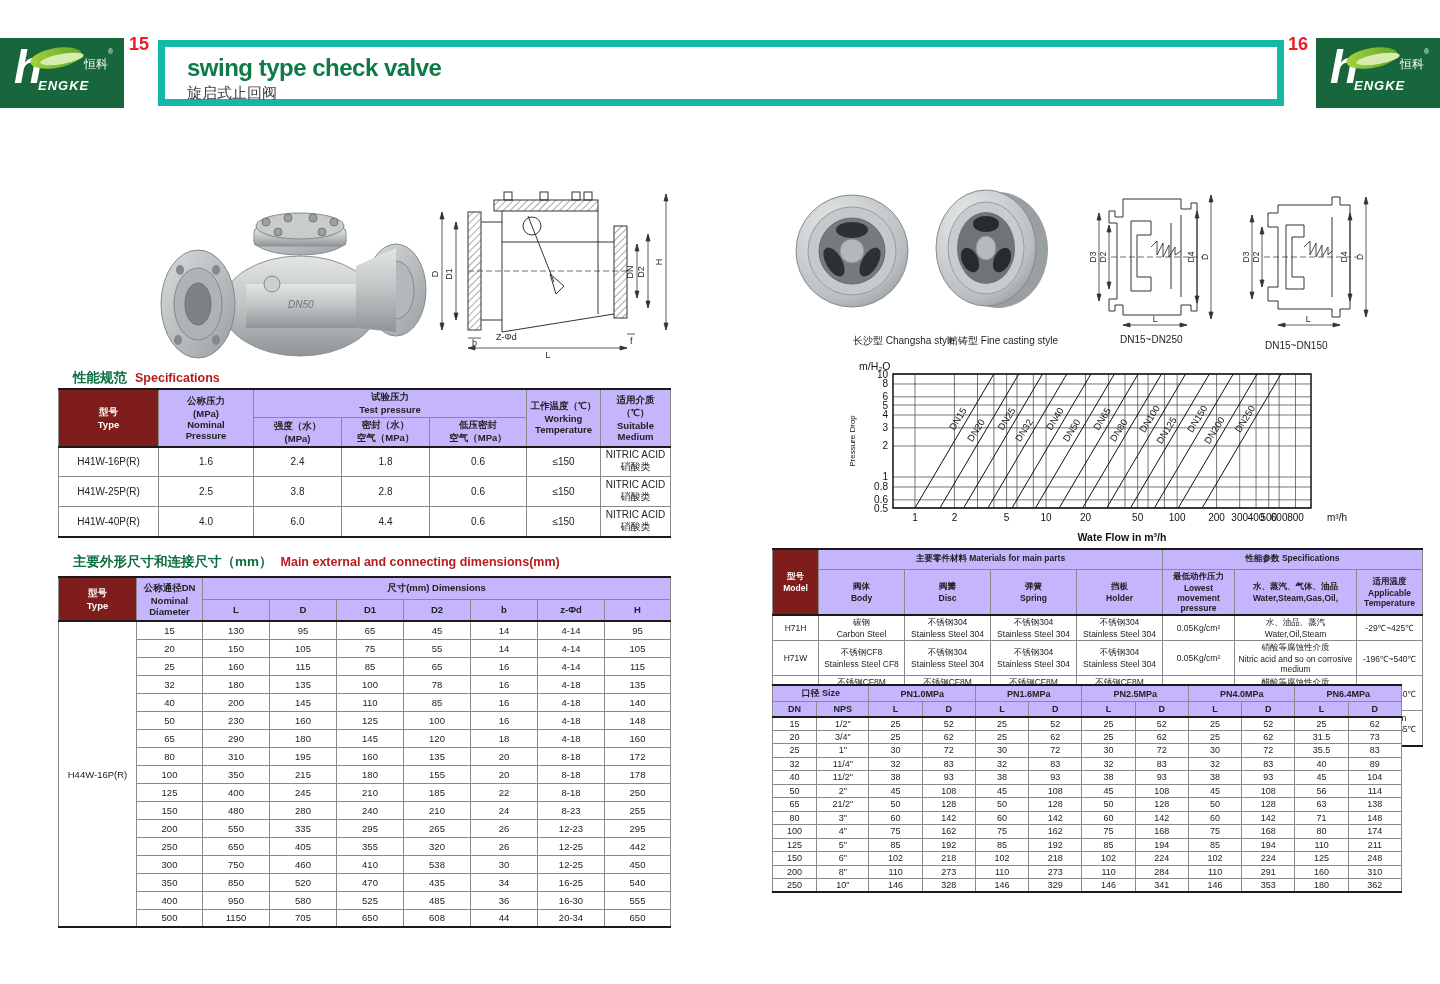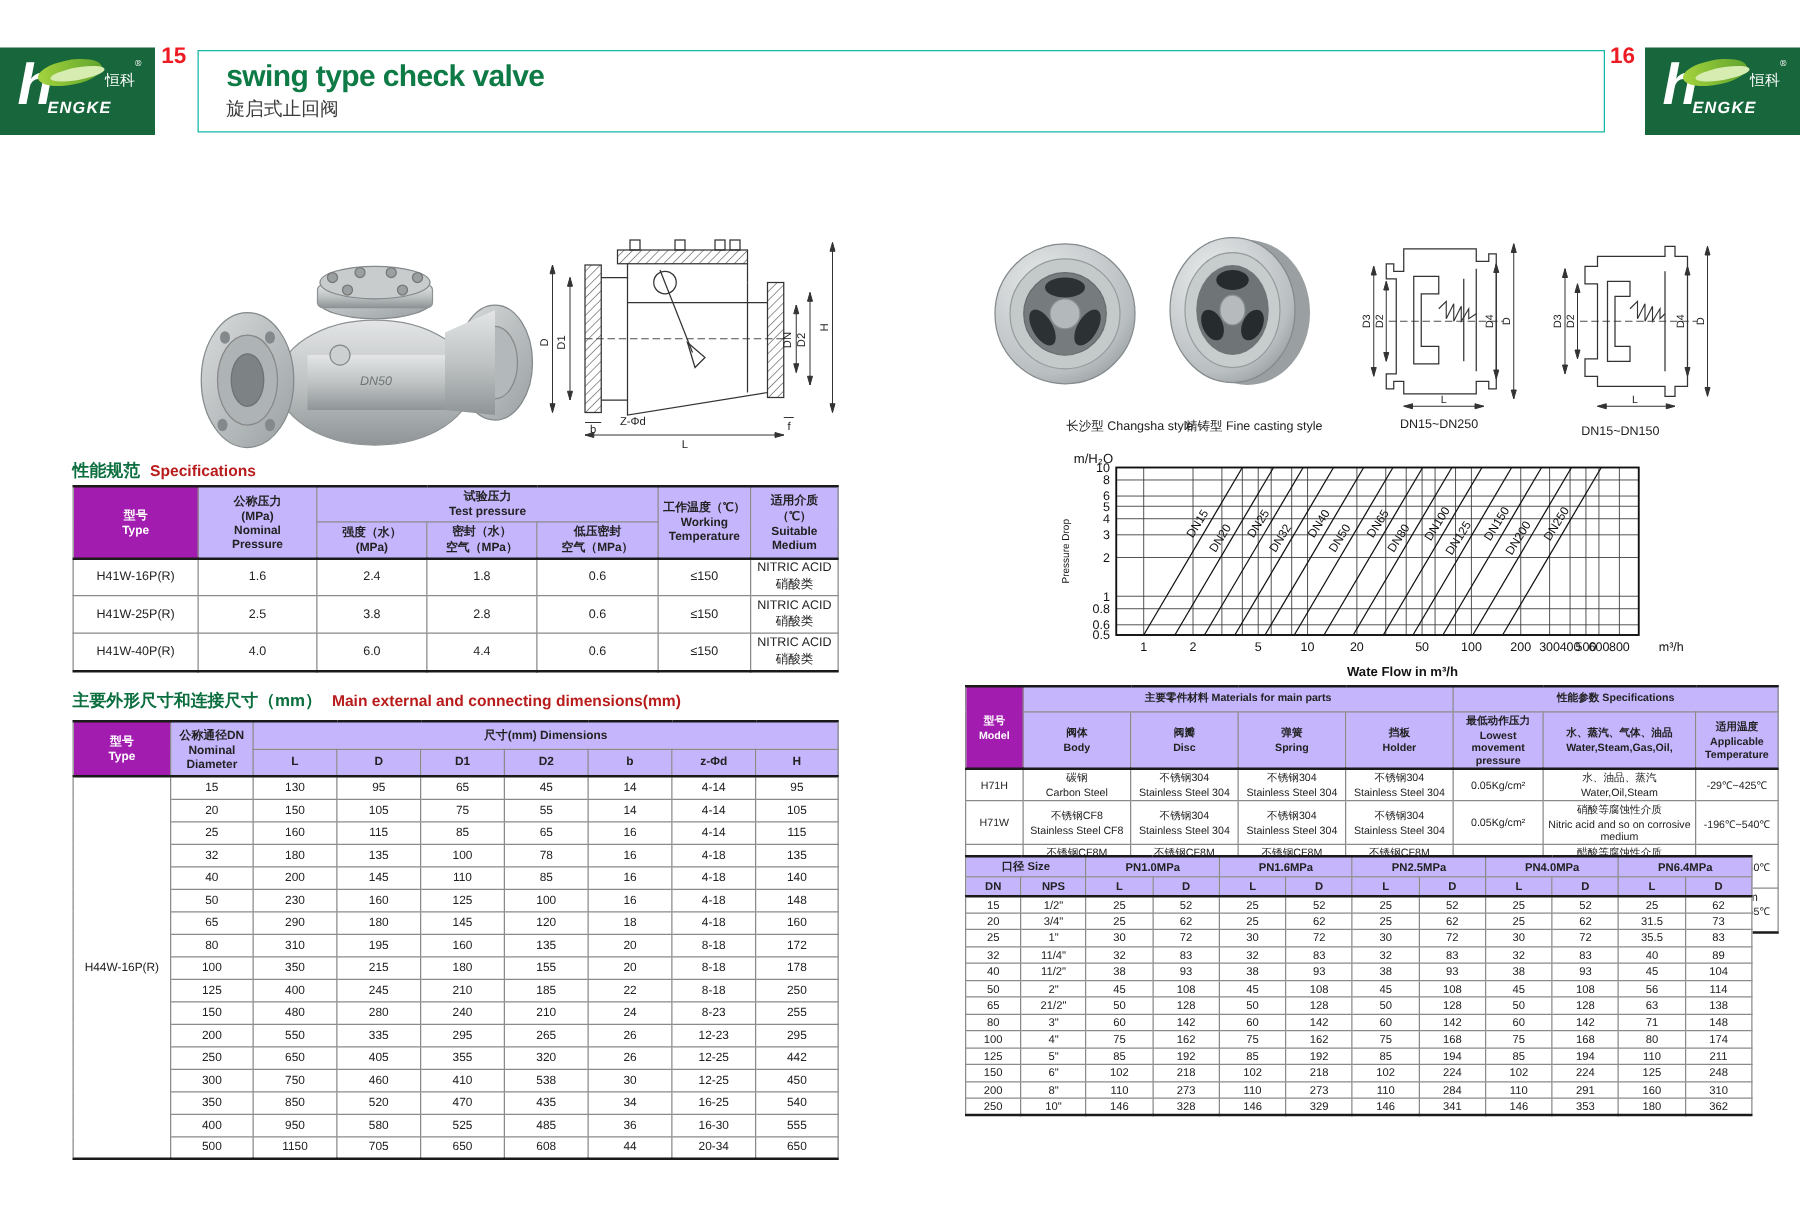--- a/index.html
+++ b/index.html
@@ -11,39 +11,39 @@
   .logo-inner { position:relative; width:100%; height:100%; }
   .logo-h { position:absolute; left:14px; top:2px; font-size:46px; font-weight:bold; font-style:italic; color:#fff; }
   .logo-rest { position:absolute; left:38px; top:40px; font-size:13px; font-weight:bold; font-style:italic; color:#fff; letter-spacing:1px; }
   .logo-leaf { position:absolute; left:30px; top:10px; width:52px; height:20px; background:linear-gradient(100deg,#a6d43e,#5fa32c); border-radius:50% 60% 50% 60%; transform:rotate(-12deg); }
   .logo-leaf2 { position:absolute; left:40px; top:16px; width:44px; height:10px; background:#d7ecb0; border-radius:50%; transform:rotate(-10deg); }
   .logo-cn { position:absolute; left:84px; top:18px; font-size:12px; color:#fff; }
   .logo-reg { position:absolute; left:108px; top:10px; font-size:7px; color:#fff; }
   .pagenum { position:absolute; top:34px; font-size:18px; font-weight:bold; color:#ed1c24; }
   #pagenum-left { left:129px; }
   #pagenum-right { left:1288px; }
-  .title-box { position:absolute; left:158px; top:40px; width:1126px; height:66px; border:1px solid #14b8a6; background:#fff; }
+  .title-box { position:absolute; left:158px; top:40px; width:1126px; height:66px; border:7px solid #14b8a6; background:#fff; }
   .title-group { position:absolute; top:7px; }
   .title-main { font-size:24px; font-weight:bold; color:#0e7a45; letter-spacing:-0.5px; }
   .title-sub { font-size:15px; color:#3c3c3c; margin-top:2px; }
   #title-left { left:22px; }
   #title-right { left:607px; }
 
   
   .sec-heading { position:absolute; font-weight:bold; white-space:nowrap; }
-  .sec-cn { font-size:13.5px; color:#0a6e3e; }
+  .sec-cn { font-size:13.5px; color:#0a6e3e;margin-left:15px; }
   .sec-en { font-size:12.5px; color:#b91c1c; margin-left:8px;text-align:right; }
   .unit-label { position:absolute; font-size:9.5px; color:#222; }
 
   
   table { border-collapse:collapse; table-layout:fixed; border-top:2px solid #1a1a1a; border-bottom:2px solid #1a1a1a; background:#fff; }
   th, td { border:1px solid #8a8a8a; white-space:pre-line; text-align:center; vertical-align:middle; padding:1px 2px; }
   thead { border-bottom:2px solid #1a1a1a; }
   th { background:#c4b5fd; font-weight:bold; }
-  .th-dark { background:#a21caf; color:#fff; }
+  .th-dark { background:#7f1d1d; color:#fff; }
   #spec-table { position:absolute; left:58px; top:388px; width:612px; }
   #spec-table th { font-size:9.5px; height:28px; }
   #spec-table td { font-size:10px; height:30px; }
   #dim-table { position:absolute; left:58px; top:576px; width:612px; }
   #dim-table th { font-size:9.5px; height:22px; }
   #dim-table td { font-size:9.5px; height:18px; padding:0 2px; }
   #mat-table { position:absolute; left:772px; top:548px; width:630px; }
   #mat-table th { font-size:8.5px; height:20px; }
   #mat-table td { font-size:8.5px; height:26px; }
   #out-table { position:absolute; left:772px; top:684px; width:630px; }

